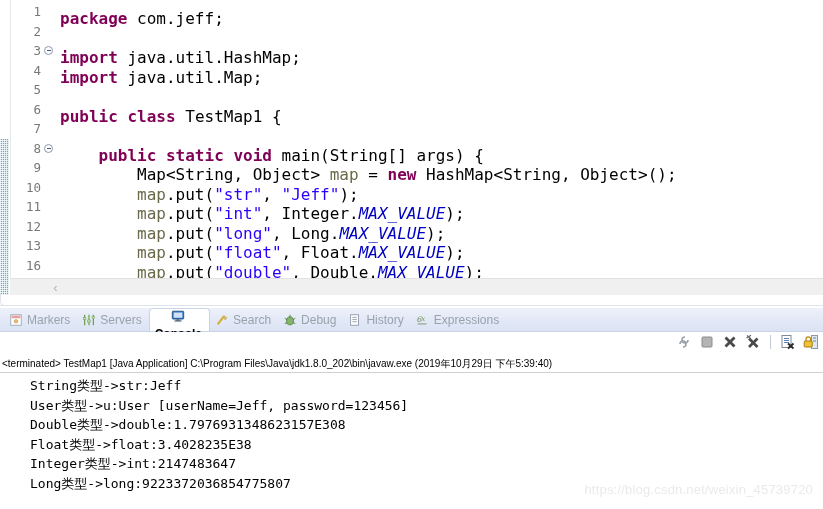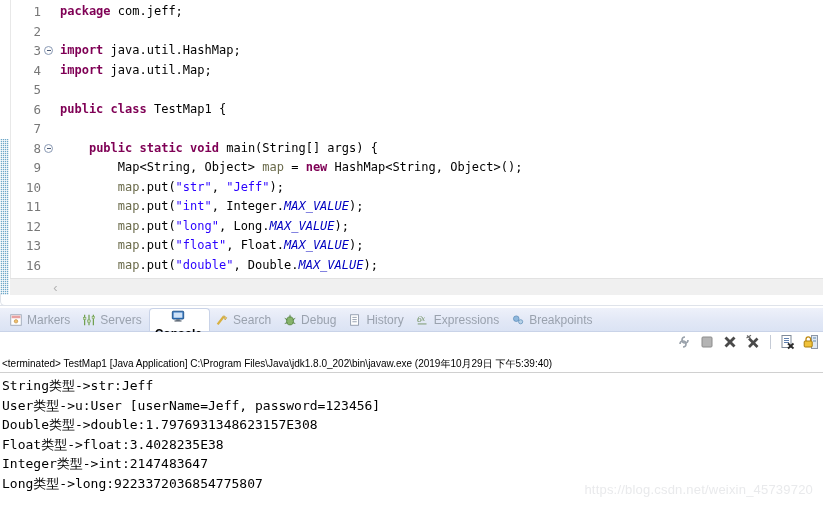--- a/index.html
+++ b/index.html
@@ -82,24 +82,24 @@
   }
   .fold-minus::after {
     content: "";
     position: absolute;
     left: 1.5px; top: 3px;
     width: 4px; height: 1px;
     background: #4a5a75;
   }
   .code-area {
     flex: 1 1 auto;
-    padding-top: 2px;
+    padding-top: 9px;
     padding-left: 4px;
     font-family: "DejaVu Sans Mono", monospace;
-    font-size: 12px;
+    font-size: 16px;
     line-height: 19.5px;
     white-space: pre;
     color: #000000;
     overflow: hidden;
   }
   .code-line { height: 19.5px; white-space: pre; }
 
   .k  { color: #7F0055; font-weight: bold; }          
   .s  { color: #2A00FF; }                              
   .f  { color: #0000C0; font-weight: normal; font-style: italic; } 
@@ -227,21 +227,21 @@
     border-bottom: 1px solid #d0d0d0;
   }
   .console-out {
     font-family: "DejaVu Sans Mono", monospace;
     font-size: 13px;
     line-height: 19.5px;
     color: #000000;
     padding: 3px 0 0 2px;
     white-space: pre;
   }
-  .console-out .oline { height: 19.5px; white-space: pre; }
+  .console-out .oline { height: 19.5px; white-space: pre; margin-left: 28px; }
 
   
   .watermark {
     position: absolute;
     right: 10px; bottom: 12px;
     font-family: "Liberation Sans", sans-serif;
     font-size: 13px;
     color: #e9eaec;
     letter-spacing: .2px;
     user-select: none;
@@ -381,29 +381,20 @@
         <div class="tab">
           <span style="display: block;">
             <svg class="ticon" viewBox="0 0 16 16">
               <text x="1" y="10" font-size="9" font-family="DejaVu Serif, serif" fill="#6f8f5f" font-style="italic">6</text>
               <text x="6" y="9" font-size="8" font-family="DejaVu Serif, serif" fill="#6f8f5f" font-style="italic">x</text>
               <line x1="2" y1="12.5" x2="12" y2="12.5" stroke="#6f8f5f"></line>
             </svg>
           </span>
           <span class="tlabel">Expressions</span>
         </div>
-        <div class="tab">
-          <span style="display: block;">
-            <svg class="ticon" viewBox="0 0 16 16">
-              <circle cx="6" cy="6.5" r="3.2" fill="#8fb8dd" stroke="#4a7fae" stroke-width=".7"></circle>
-              <circle cx="11" cy="10" r="2.4" fill="#b7d2e8" stroke="#4a7fae" stroke-width=".7"></circle>
-            </svg>
-          </span>
-          <span class="tlabel">Breakpoints</span>
-        </div>
       </div>
 
     <div class="view-toolbar">
       <div class="tools" id="tools">
           <span title="Relaunch" style="display: block;">
             <svg class="tbtn" viewBox="0 0 16 16">
               <path d="M4 10a3 3 0 1 1 3 3" fill="none" stroke="#9aa2ab" stroke-width="1.6"></path>
               <path d="M12 6a3 3 0 1 1-3-3" fill="none" stroke="#9aa2ab" stroke-width="1.6"></path>
             </svg>
           </span>

